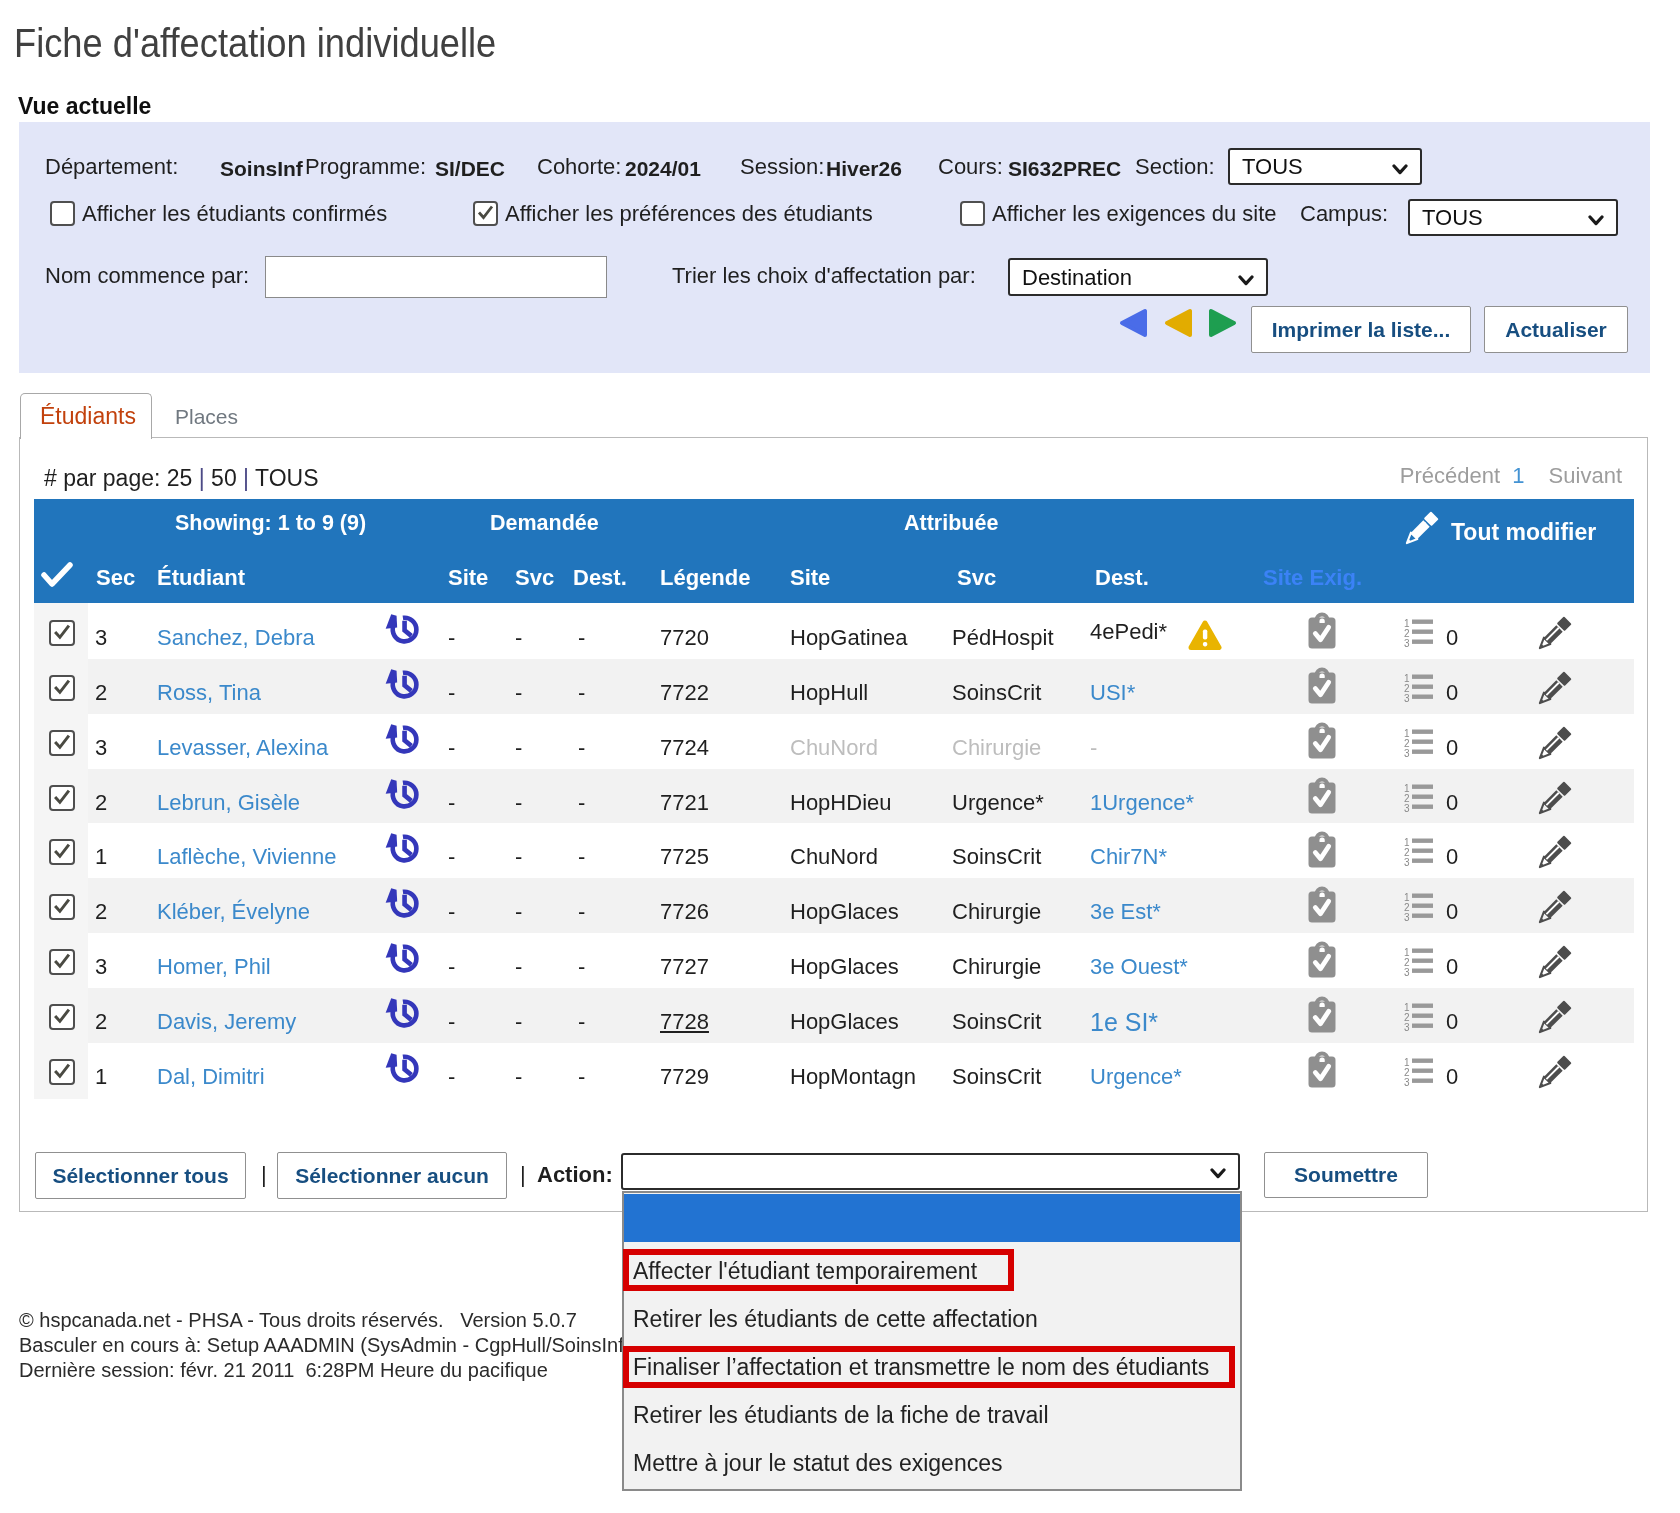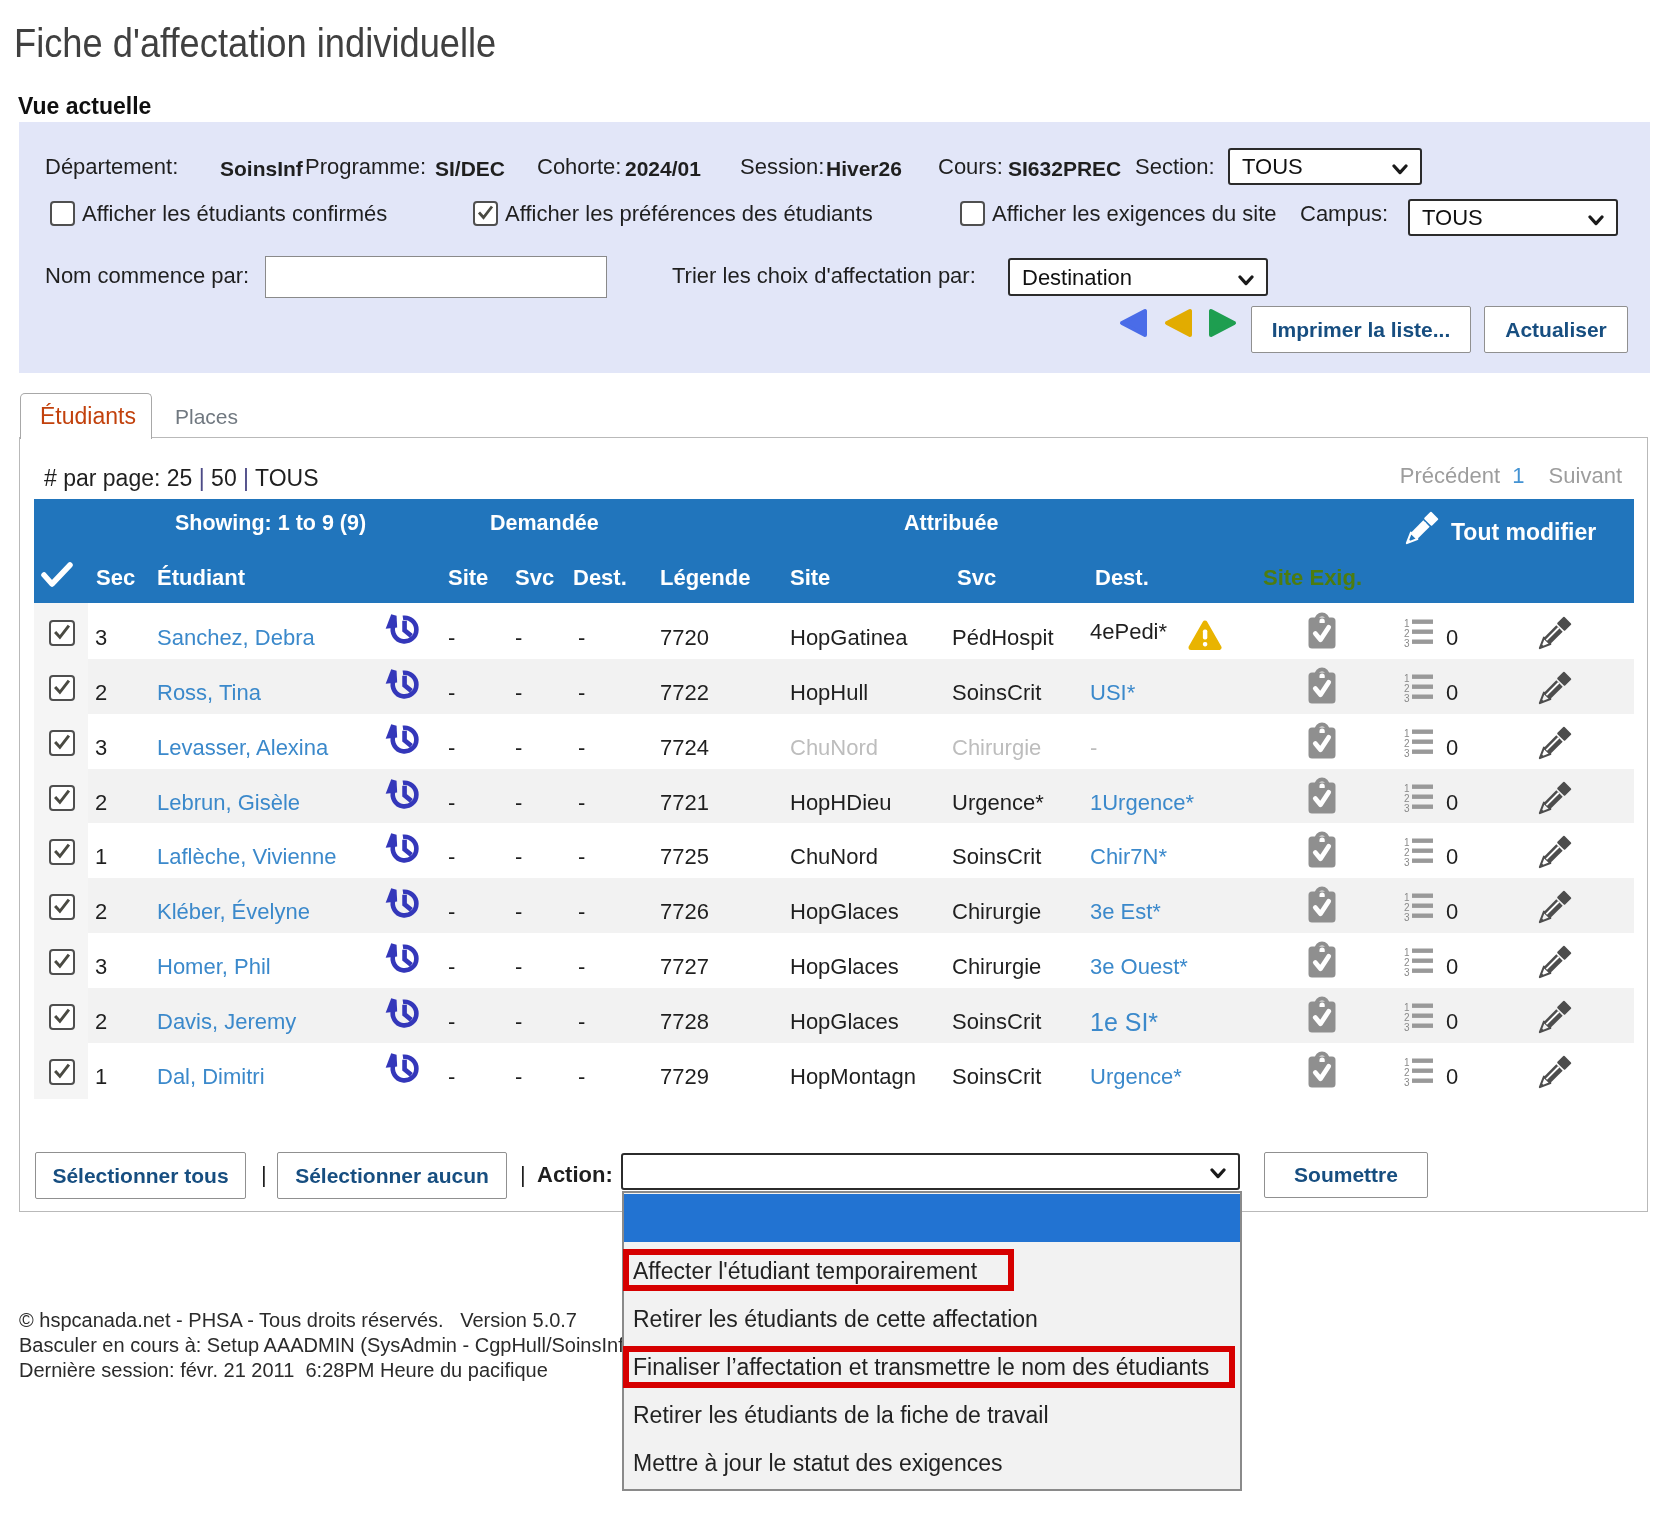--- a/index.html
+++ b/index.html
@@ -93,21 +93,21 @@
     </svg></div>
 <div class="t b" style="left:96px;top:563px;font-size:22px;color:#fff;">Sec</div>
 <div class="t b" style="left:157px;top:563px;font-size:22px;color:#fff;">Étudiant</div>
 <div class="t b" style="left:448px;top:563px;font-size:22px;color:#fff;">Site</div>
 <div class="t b" style="left:515px;top:563px;font-size:22px;color:#fff;">Svc</div>
 <div class="t b" style="left:573px;top:563px;font-size:22px;color:#fff;">Dest.</div>
 <div class="t b" style="left:660px;top:563px;font-size:22px;color:#fff;">Légende</div>
 <div class="t b" style="left:790px;top:563px;font-size:22px;color:#fff;">Site</div>
 <div class="t b" style="left:957px;top:563px;font-size:22px;color:#fff;">Svc</div>
 <div class="t b" style="left:1095px;top:563px;font-size:22px;color:#fff;">Dest.</div>
-<div class="t b" style="left:1263px;top:563px;font-size:22px;color:#4d7c0f;">Site Exig.</div>
+<div class="t b" style="left:1263px;top:563px;font-size:22px;color:#3b82f6;">Site Exig.</div>
 <div class="abs" style="left:34px;top:603px;width:54px;height:496px;background:#F5F5F5;"></div>
 <div class="cb" style="left:49px;top:620px;width:26px;height:26px;">
 <svg width="18" height="18" viewBox="0 0 17 15" style="position:absolute;left:2px;top:1px;">
 <path d="M2 7.5 L6.5 12.5 L15 1.5" fill="none" stroke="#4a4a42" stroke-width="2.8"></path>
     </svg>
   </div>
 <div class="t" style="left:95px;top:623px;font-size:22px;">3</div>
 <div class="t" style="left:157px;top:623px;font-size:22px;color:#3B89CB;">Sanchez, Debra</div>
 <div class="abs" style="left:383px;top:609px;"><svg width="38" height="38" viewBox="0 0 37 37">
 <path d="M19.4 8.61 A 11.5 11.5 0 1 1 10.06 16.45" fill="none" stroke="#3437BA" stroke-width="4.5"></path>
@@ -406,21 +406,21 @@
 <div class="t" style="left:95px;top:1007px;font-size:22px;">2</div>
 <div class="t" style="left:157px;top:1007px;font-size:22px;color:#3B89CB;">Davis, Jeremy</div>
 <div class="abs" style="left:383px;top:993px;"><svg width="38" height="38" viewBox="0 0 37 37">
 <path d="M19.4 8.61 A 11.5 11.5 0 1 1 10.06 16.45" fill="none" stroke="#3437BA" stroke-width="4.5"></path>
 <path d="M2.6 19.2 L8.0 5.0 L13.2 6.6 L13.8 18.0 Z" fill="#3437BA"></path>
 <path d="M21 11.5 L21 20.8 L27.6 26.2" fill="none" stroke="#3437BA" stroke-width="4.5"></path>
 </svg></div>
 <div class="t" style="left:448px;top:1007px;font-size:22px;">-</div>
 <div class="t" style="left:515px;top:1007px;font-size:22px;">-</div>
 <div class="t" style="left:578px;top:1007px;font-size:22px;">-</div>
-<div class="t" style="left:660px;top:1007px;font-size:22px;">7728</div>
+<div class="t" style="left:660px;top:1007px;font-size:22px;text-decoration:underline;">7728</div>
 <div class="t" style="left:790px;top:1007px;font-size:22px;color:#1F1F1F;">HopGlaces</div>
 <div class="t" style="left:952px;top:1007px;font-size:22px;color:#1F1F1F;">SoinsCrit</div>
 <div class="t" style="left:1090px;top:1007px;font-size:25px;color:#3B89CB;">1e SI*</div>
 <div class="abs" style="left:1307px;top:996px;"><svg width="30" height="38" viewBox="0 0 30 38">
 <rect x="1.5" y="5.5" width="27" height="31" rx="3.5" fill="#8F8F8F"></rect>
 <path d="M9.5 8 a 5.5 5.5 0 0 1 11 0" fill="none" stroke="#8F8F8F" stroke-width="4"></path>
 <path d="M12.5 9.2 a 2.6 2.6 0 0 1 5.2 0 l 0 1.8 l -5.2 0 Z" fill="#fff"></path>
 <path d="M8.3 21.5 L13.5 27.7 L21.7 15.3" fill="none" stroke="#fff" stroke-width="4.8" stroke-linecap="round" stroke-linejoin="round"></path>
 </svg></div>
 <div class="abs" style="left:1404px;top:1001px;"><svg width="36" height="32" viewBox="0 0 36 32">

